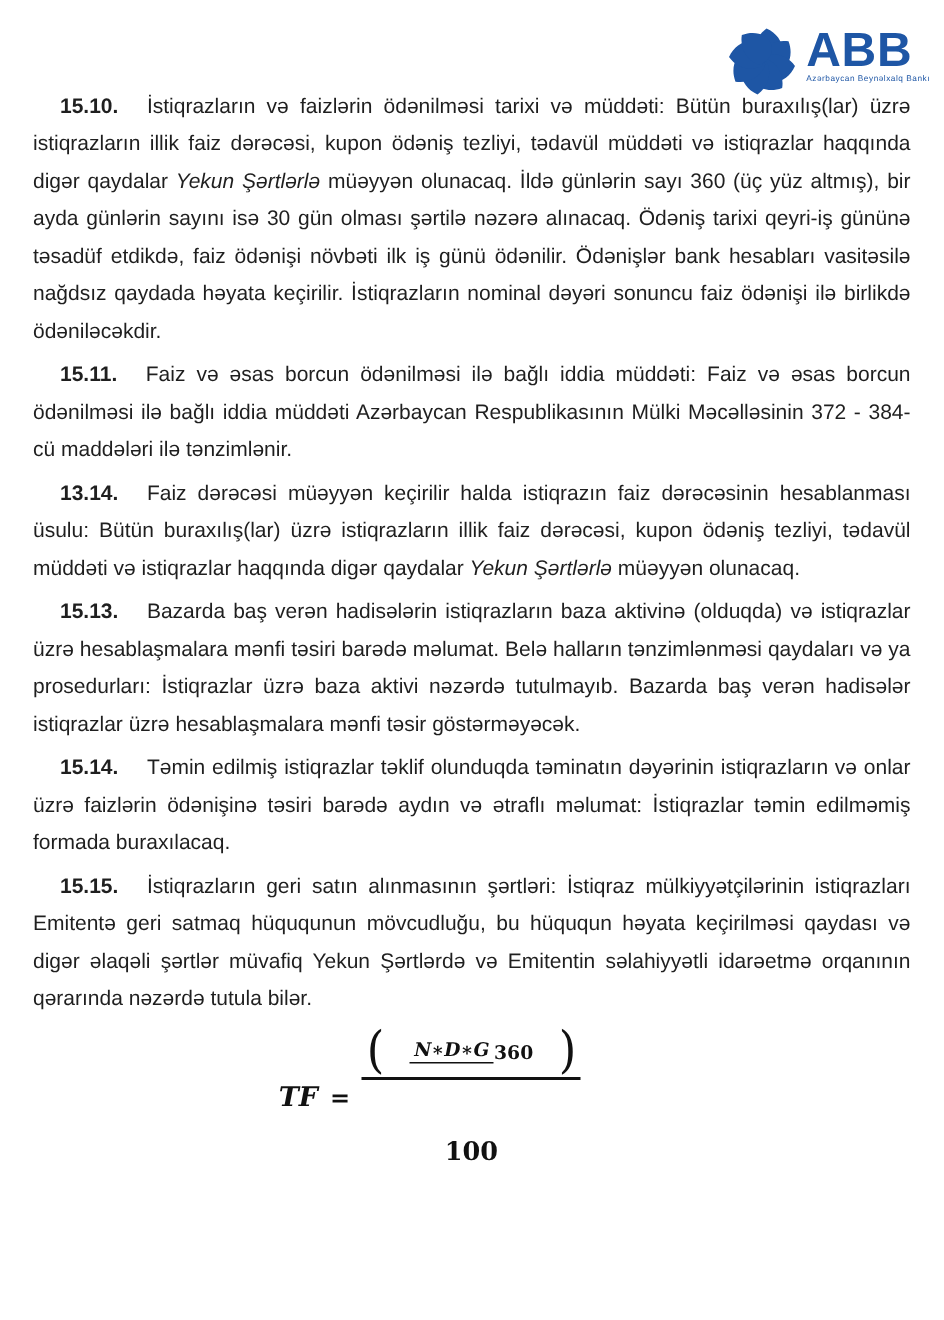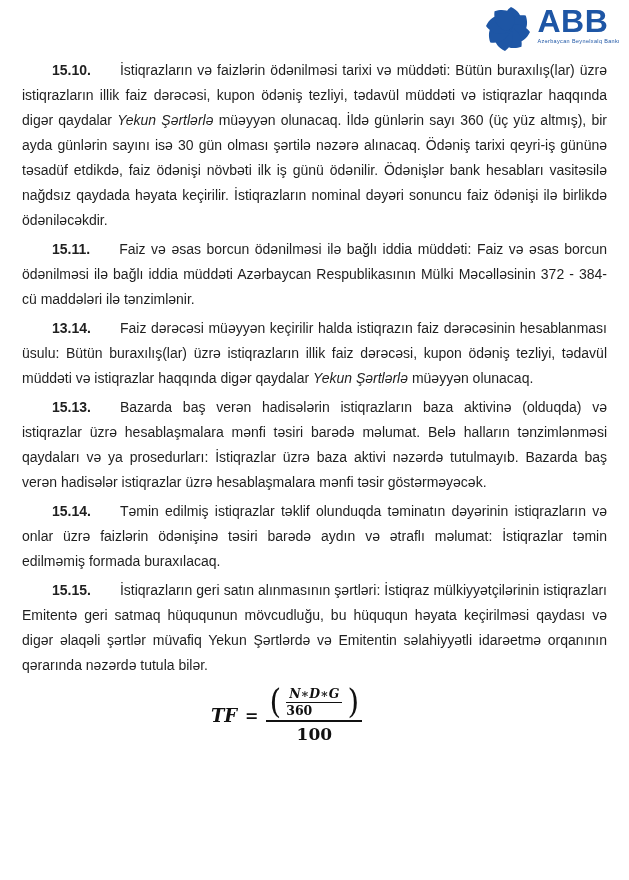--- a/index.html
+++ b/index.html
@@ -9,21 +9,21 @@
     height: 880px;
     background: #ffffff;
     overflow: hidden;
     font-family: "Liberation Sans", sans-serif;
     color: #1f1f1f;
   }
 
   
   .logo {
     position: absolute;
-    top: 4px;
+    top: 16px;
     right: 9px;
     display: flex;
     align-items: flex-start;
   }
   .logo-mark { width: 50px; height: 50px; margin-right: 4px; }
   .logo-textcol { display: flex; flex-direction: column; align-items: flex-start; }
   .logo-name {
     font-size: 32px;
     line-height: 31px;
     font-weight: bold;
@@ -44,21 +44,21 @@
     top: 58px;
     width: 585px;
   }
   .para {
     font-size: 14px;
     line-height: 25px;
     text-align: justify;
     text-indent: 18px;
     margin: 0 0 4px 0;
   }
-  .num { font-weight: bold; padding-right: 29px; margin-left: 12px; }
+  .num { font-weight: bold; padding-right: 19px; }
   .b { font-weight: normal; }
   .i { font-style: italic; }
 
   
   .formula-wrap {
     margin-top: 8px;
     display: flex;
     justify-content: center;
     transform: translateX(-28px);
     font-family: "DejaVu Serif", serif;
@@ -67,28 +67,28 @@
   .f-lhs { font-weight: bold; font-style: italic; font-size: 18px; align-self: center; }
   .f-eq  { font-weight: bold; font-size: 16px; margin: 0 8px; align-self: center; }
   .frac-outer { display: inline-flex; flex-direction: column; align-items: center; }
   .frac-outer-num {
     display: inline-flex;
     align-items: center;
     border-bottom: 2px solid #111;
     padding: 1px 3px 2px 3px;
   }
   .paren { font-size: 30px; font-weight: 400; line-height: 0.95; transform: scaleY(1.12); }
-  .frac-inner { display: inline-flex; flex-direction: column; align-items: flex-start; margin: 0 5px; }
+  .frac-inner { display: inline-flex; flex-direction: row; align-items: flex-end; margin: 0 17px; }
   .frac-inner-num {
     font-weight: bold; font-style: italic; font-size: 12.5px;
     border-bottom: 1.5px solid #111;
     padding: 0 3px 1px 3px; line-height: 14px;
   }
   .frac-inner-den { font-weight: bold; font-size: 12.5px; padding-top: 1px; line-height: 14px; }
-  .frac-outer-den { font-weight: bold; font-size: 17px; padding-top: 2px; }
+  .frac-outer-den { font-weight: bold; font-size: 17px; padding-top: 2px; margin-top: 36px; }
 
   
   .legend {
     margin-top: 22px;
     padding-left: 23px;
     font-size: 14px;
     line-height: 25px;
   }
 </style>
 </head>

